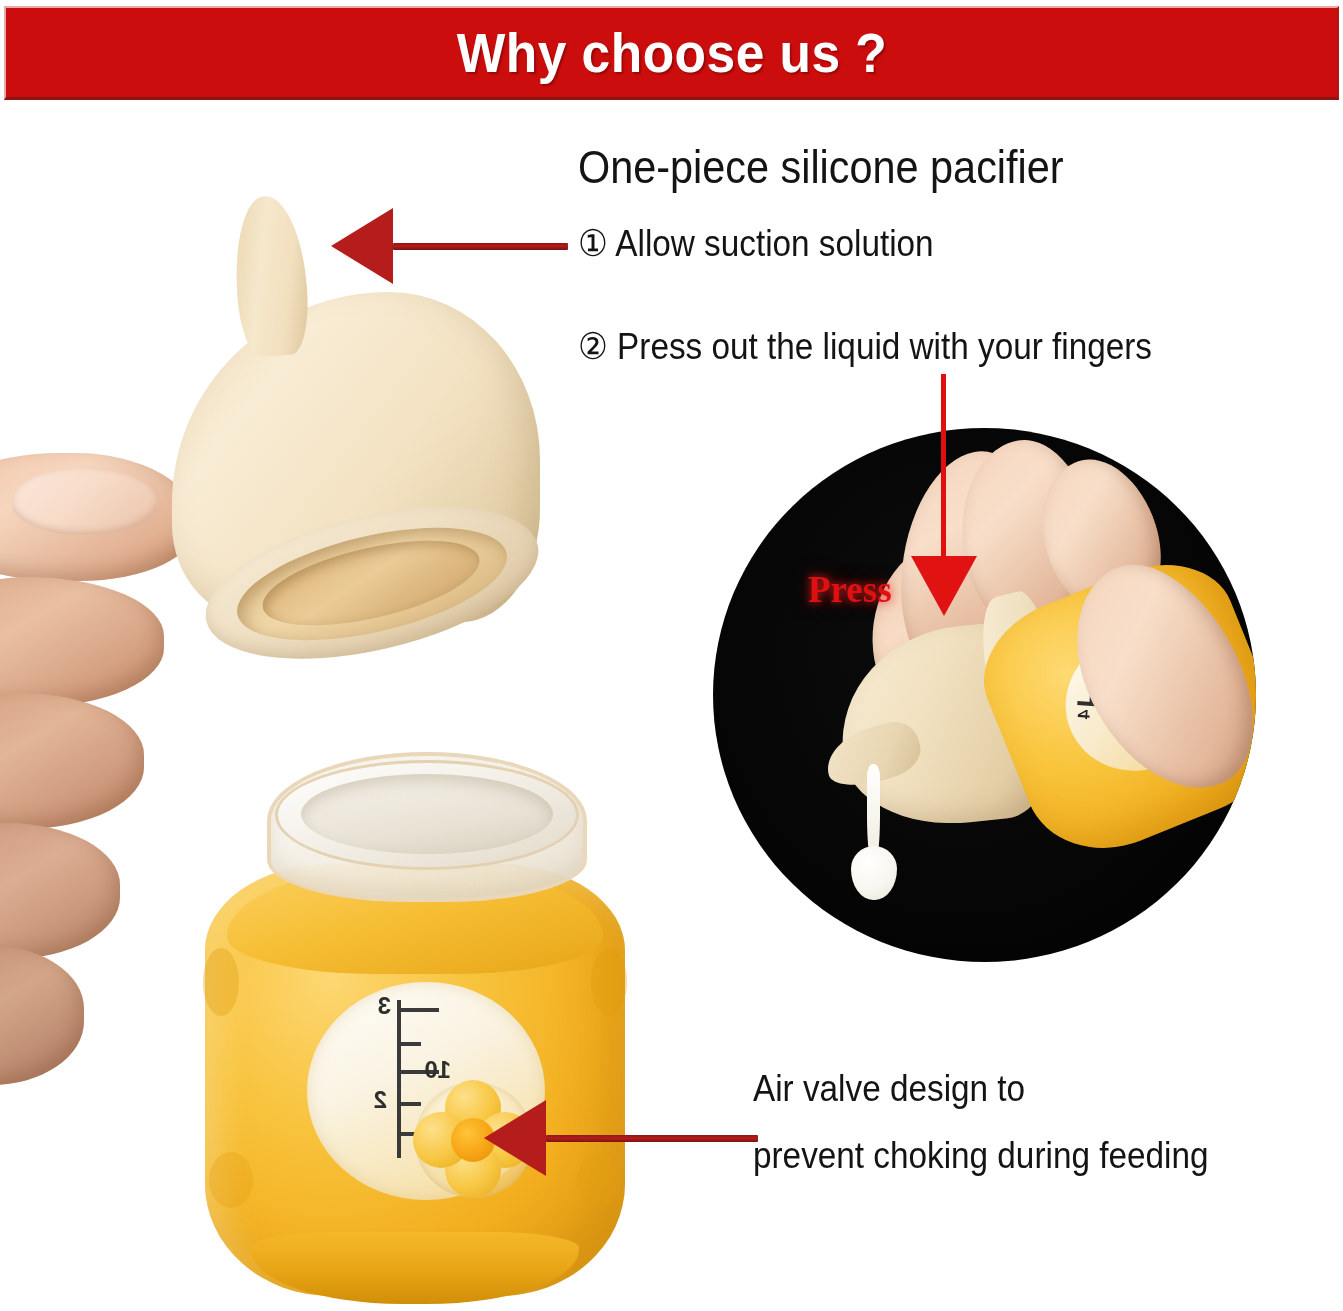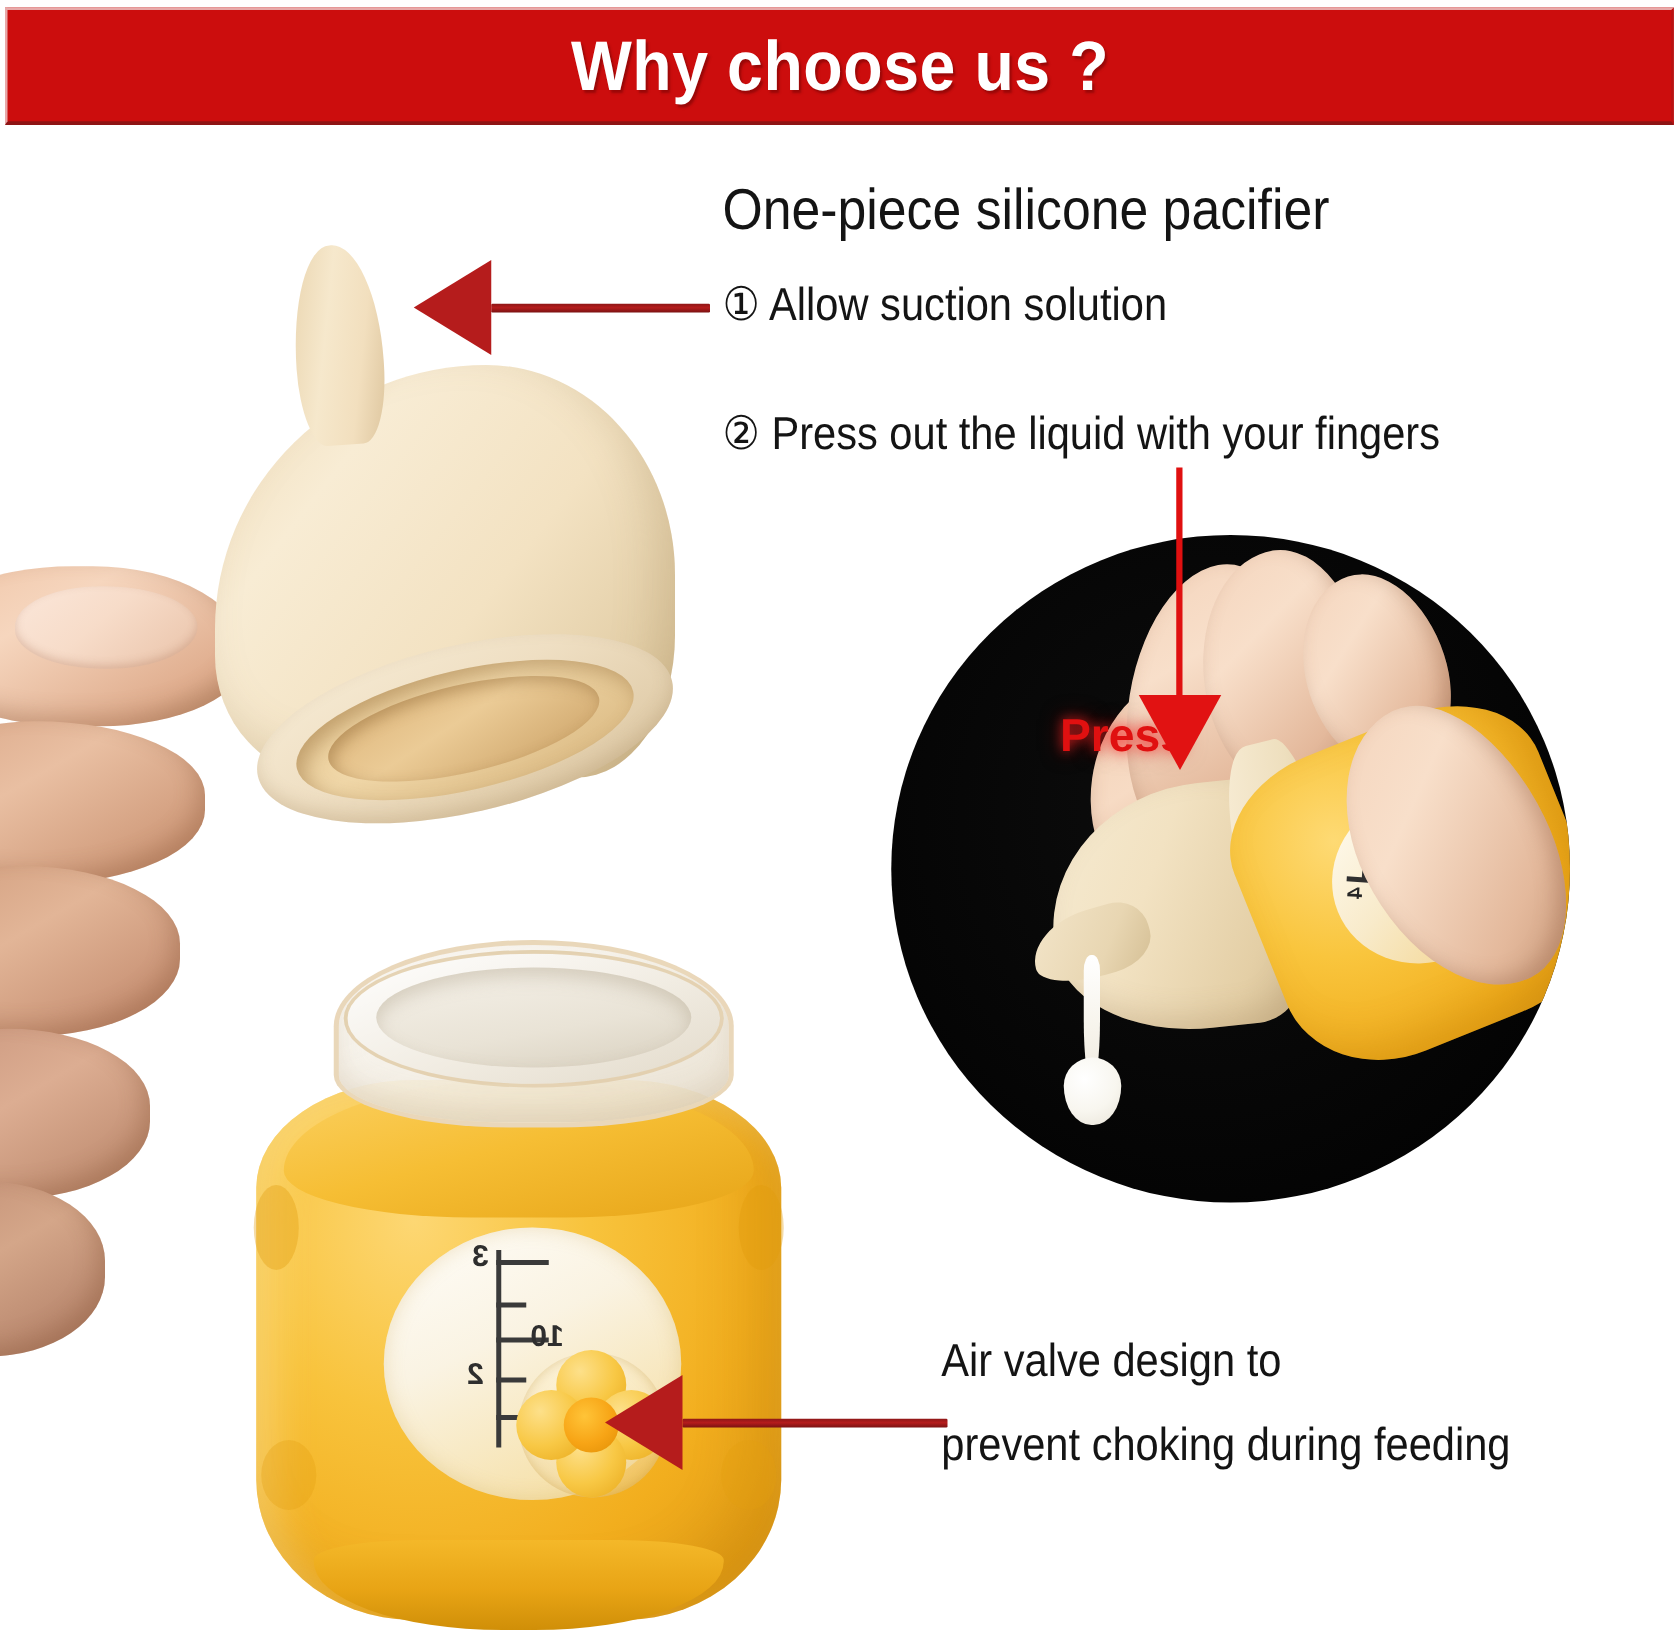--- a/index.html
+++ b/index.html
@@ -207,23 +207,22 @@
   
   #inset {
     position:absolute; left:713px; top:428px; width:543px; height:534px;
     border-radius:50%;
     background:radial-gradient(ellipse at 46% 42%, #0D0D0D 0%, #050505 62%, #000000 100%);
     overflow:hidden;
   }
   #press-label {
     position:absolute; left:95px; top:140px;
     color:#E01010; font-size:37px; font-weight:bold;
-    font-family:Liberation Sans, sans-serif;
+    font-family:Liberation Serif, serif;
     text-shadow:0 0 9px rgba(255,40,40,0.75), 0 0 18px rgba(200,0,0,0.5);
-    margin-left:40px;
   }
   
   .ifinger { position:absolute; border-radius:52% 48% 46% 50% / 50% 52% 48% 50%;
              background:linear-gradient(140deg,#F4D4BC 0%,#F8DFCA 34%,#E4B99C 74%,#C89878 100%);
              box-shadow:inset -5px -7px 16px rgba(140,90,60,0.35); }
   #if-1 { left:190px; top:22px; width:128px; height:232px; transform:rotate(9deg); }
   #if-2 { left:250px; top:12px; width:130px; height:196px; transform:rotate(-6deg); }
   #if-3 { left:332px; top:30px; width:112px; height:160px; transform:rotate(-18deg); }
   #if-4 { left:376px; top:130px; width:150px; height:240px; transform:rotate(-26deg);
           border-radius:52% 48% 44% 56% / 46% 54% 46% 54%; }

